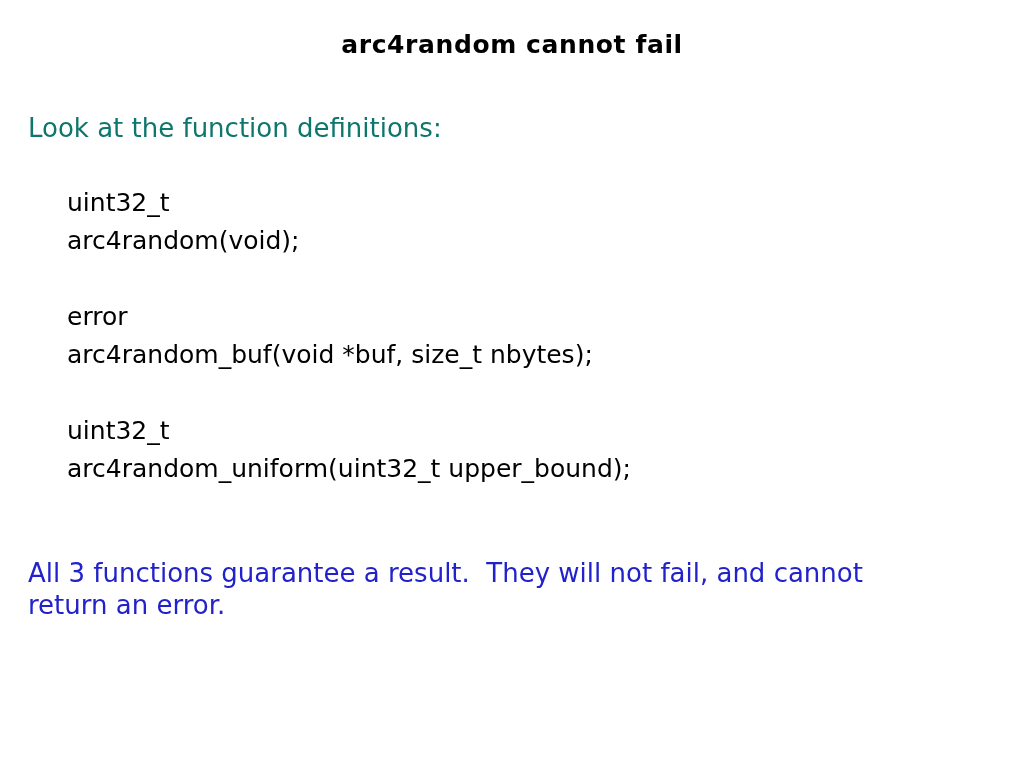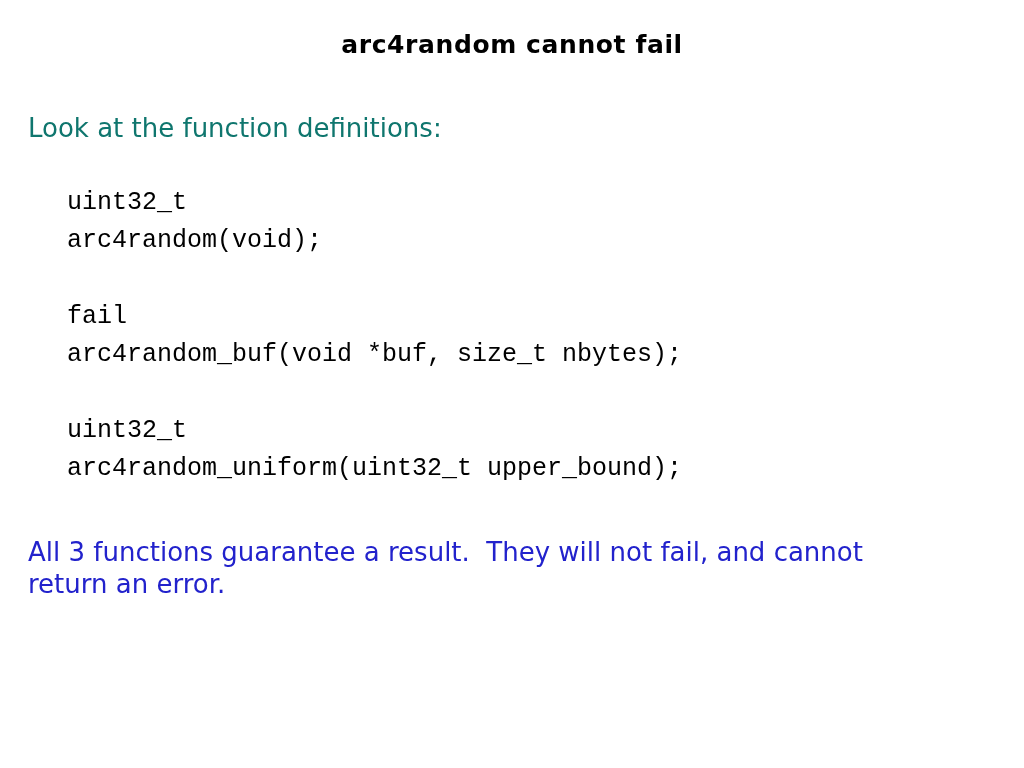--- a/index.html
+++ b/index.html
@@ -72,25 +72,24 @@
     margin: 0;
   }
 
   .code-block + .code-block {
     margin-top: 38px;
   }
 
   .code-line {
     display: block;
     white-space: pre;
-    font-family: Liberation Mono, monospace;
   }
 
   .closing-text {
-    margin-top: 48px;
+    margin-top: 69px;
     margin-left: 0;
     font-family: "DejaVu Sans", sans-serif;
     font-size: 26px;
     line-height: 32px;
     color: #2222cc;
     white-space: pre-wrap;
     max-width: 900px;
   }
 
   .closing-line {
@@ -106,21 +105,21 @@
   <div class="slide-title">arc4random cannot fail</div>
 
   <div class="body-area">
 
     <p class="lead-text">Look at the function definitions:</p>
 
     <div class="code-group">
 
       <pre class="code-block"><span class="code-line">uint32_t</span><span class="code-line">arc4random(void);</span></pre>
 
-      <pre class="code-block"><span class="code-line">fail</span><span class="code-line">arc4random_buf(void *buf, size_t nbytes);</span></pre>
+      <pre class="code-block"><span class="code-line">error</span><span class="code-line">arc4random_buf(void *buf, size_t nbytes);</span></pre>
 
       <pre class="code-block"><span class="code-line">uint32_t</span><span class="code-line">arc4random_uniform(uint32_t upper_bound);</span></pre>
 
     </div>
 
     <div class="closing-text"><span class="closing-line">All 3 functions guarantee a result.  They will not fail, and cannot</span><span class="closing-line">return an error.</span></div>
 
   </div>
 </div>
 

